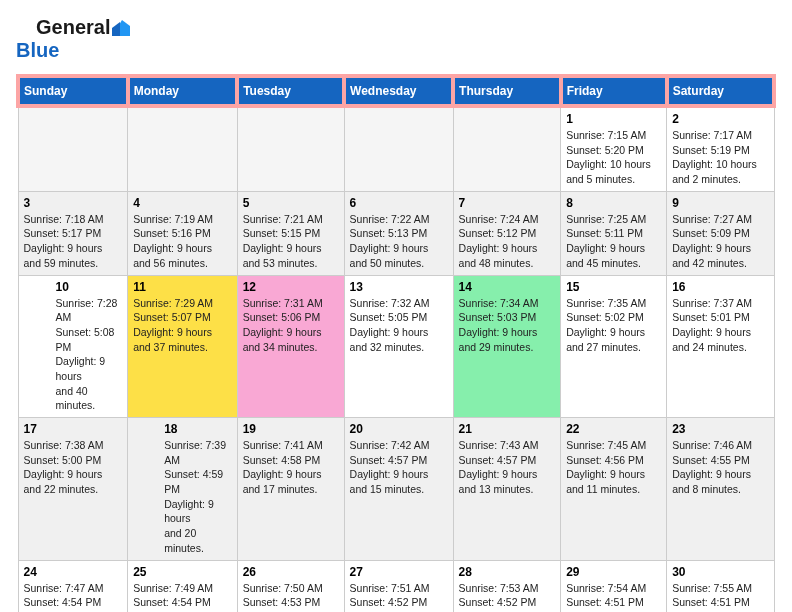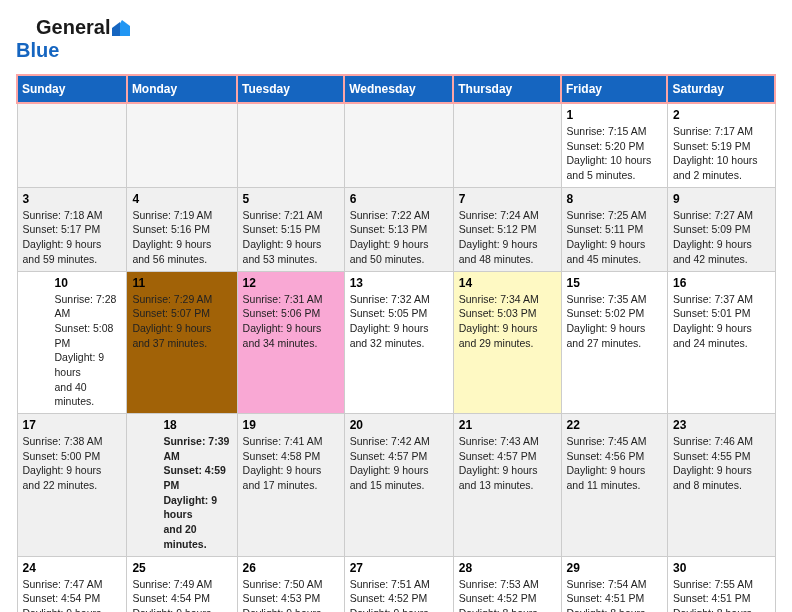--- a/index.html
+++ b/index.html
@@ -42,21 +42,21 @@
       border-collapse: collapse;
       font-size: 11px;
     }
     thead th {
       background: #1565c0;
       color: #fff;
       padding: 6px 4px;
       text-align: left;
       font-size: 12px;
       font-weight: bold;
-      border: 2px solid #fca5a5;
+      border: 4px solid #fca5a5;
     }
     tbody td {
       border: 1px solid #ccc;
       padding: 4px 5px;
       vertical-align: top;
       height: 78px;
       width: 113px;
       background: #fff;
     }
     tbody tr:nth-child(odd) td {
@@ -191,42 +191,42 @@
         </td>
       </tr>
       <tr>
         <td style="background: rgb(255, 255, 255); padding-left: 37px;">
           <span class="day-num">10</span>
           <div class="day-info" style="white-space: pre-line;">Sunrise: 7:28 AM
 Sunset: 5:08 PM
 Daylight: 9 hours
 and 40 minutes.</div>
         </td>
-        <td style="background: #a16207;">
+        <td style="background: #fde047;">
           <span class="day-num">11</span>
           <div class="day-info" style="white-space: pre-line;">Sunrise: 7:29 AM
 Sunset: 5:07 PM
 Daylight: 9 hours
 and 37 minutes.</div>
         </td>
         <td style="background: #f9a8d4;">
           <span class="day-num">12</span>
           <div class="day-info" style="white-space: pre-line;">Sunrise: 7:31 AM
 Sunset: 5:06 PM
 Daylight: 9 hours
 and 34 minutes.</div>
         </td>
         <td style="background: rgb(255, 255, 255);">
           <span class="day-num">13</span>
           <div class="day-info" style="white-space: pre-line;">Sunrise: 7:32 AM
 Sunset: 5:05 PM
 Daylight: 9 hours
 and 32 minutes.</div>
         </td>
-        <td style="background: #fef9c3;">
+        <td style="background: #86efac;">
           <span class="day-num">14</span>
           <div class="day-info" style="white-space: pre-line;">Sunrise: 7:34 AM
 Sunset: 5:03 PM
 Daylight: 9 hours
 and 29 minutes.</div>
         </td>
         <td style="background: rgb(255, 255, 255);">
           <span class="day-num">15</span>
           <div class="day-info" style="white-space: pre-line;">Sunrise: 7:35 AM
 Sunset: 5:02 PM
@@ -244,21 +244,21 @@
       <tr>
         <td style="background: rgb(240, 240, 240);">
           <span class="day-num">17</span>
           <div class="day-info" style="white-space: pre-line;">Sunrise: 7:38 AM
 Sunset: 5:00 PM
 Daylight: 9 hours
 and 22 minutes.</div>
         </td>
         <td style="background: rgb(240, 240, 240); padding-left: 36px;">
           <span class="day-num">18</span>
-          <div class="day-info" style="white-space: pre-line; font-weight: bold;">Sunrise: 7:39 AM
+          <div class="day-info" style="white-space: pre-line;">Sunrise: 7:39 AM
 Sunset: 4:59 PM
 Daylight: 9 hours
 and 20 minutes.</div>
         </td>
         <td style="background: rgb(240, 240, 240);">
           <span class="day-num">19</span>
           <div class="day-info" style="white-space: pre-line;">Sunrise: 7:41 AM
 Sunset: 4:58 PM
 Daylight: 9 hours
 and 17 minutes.</div>

